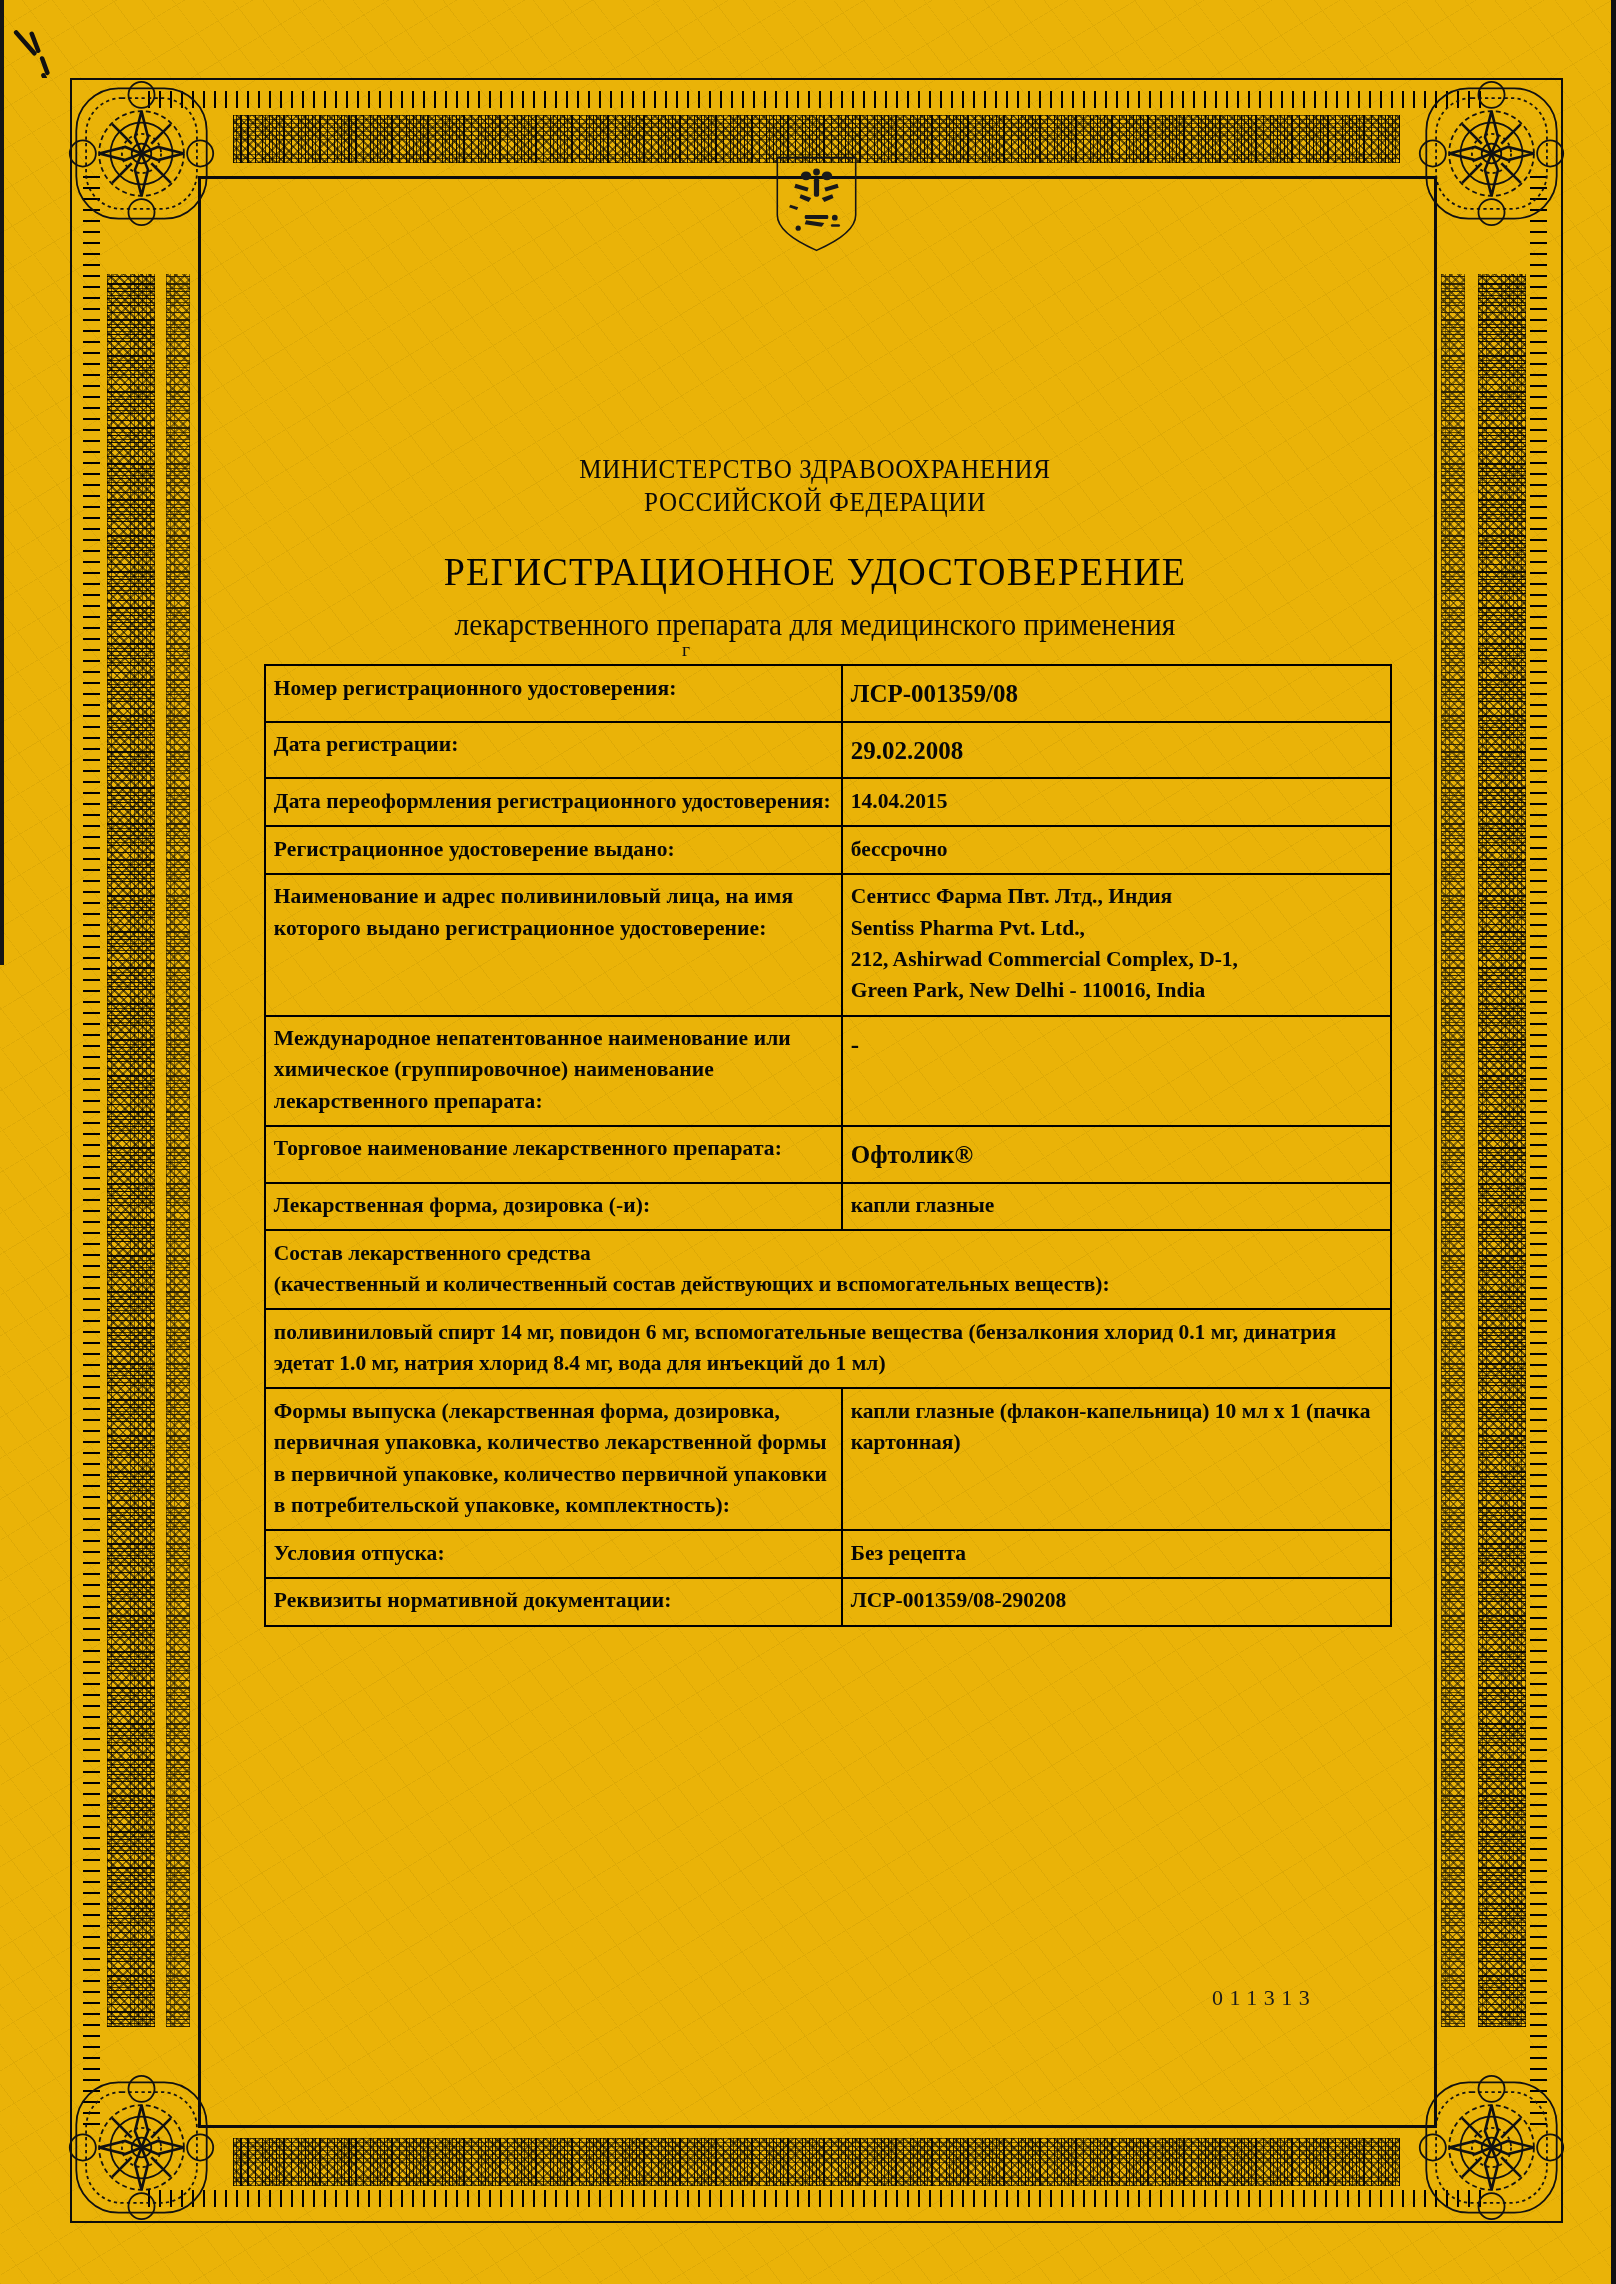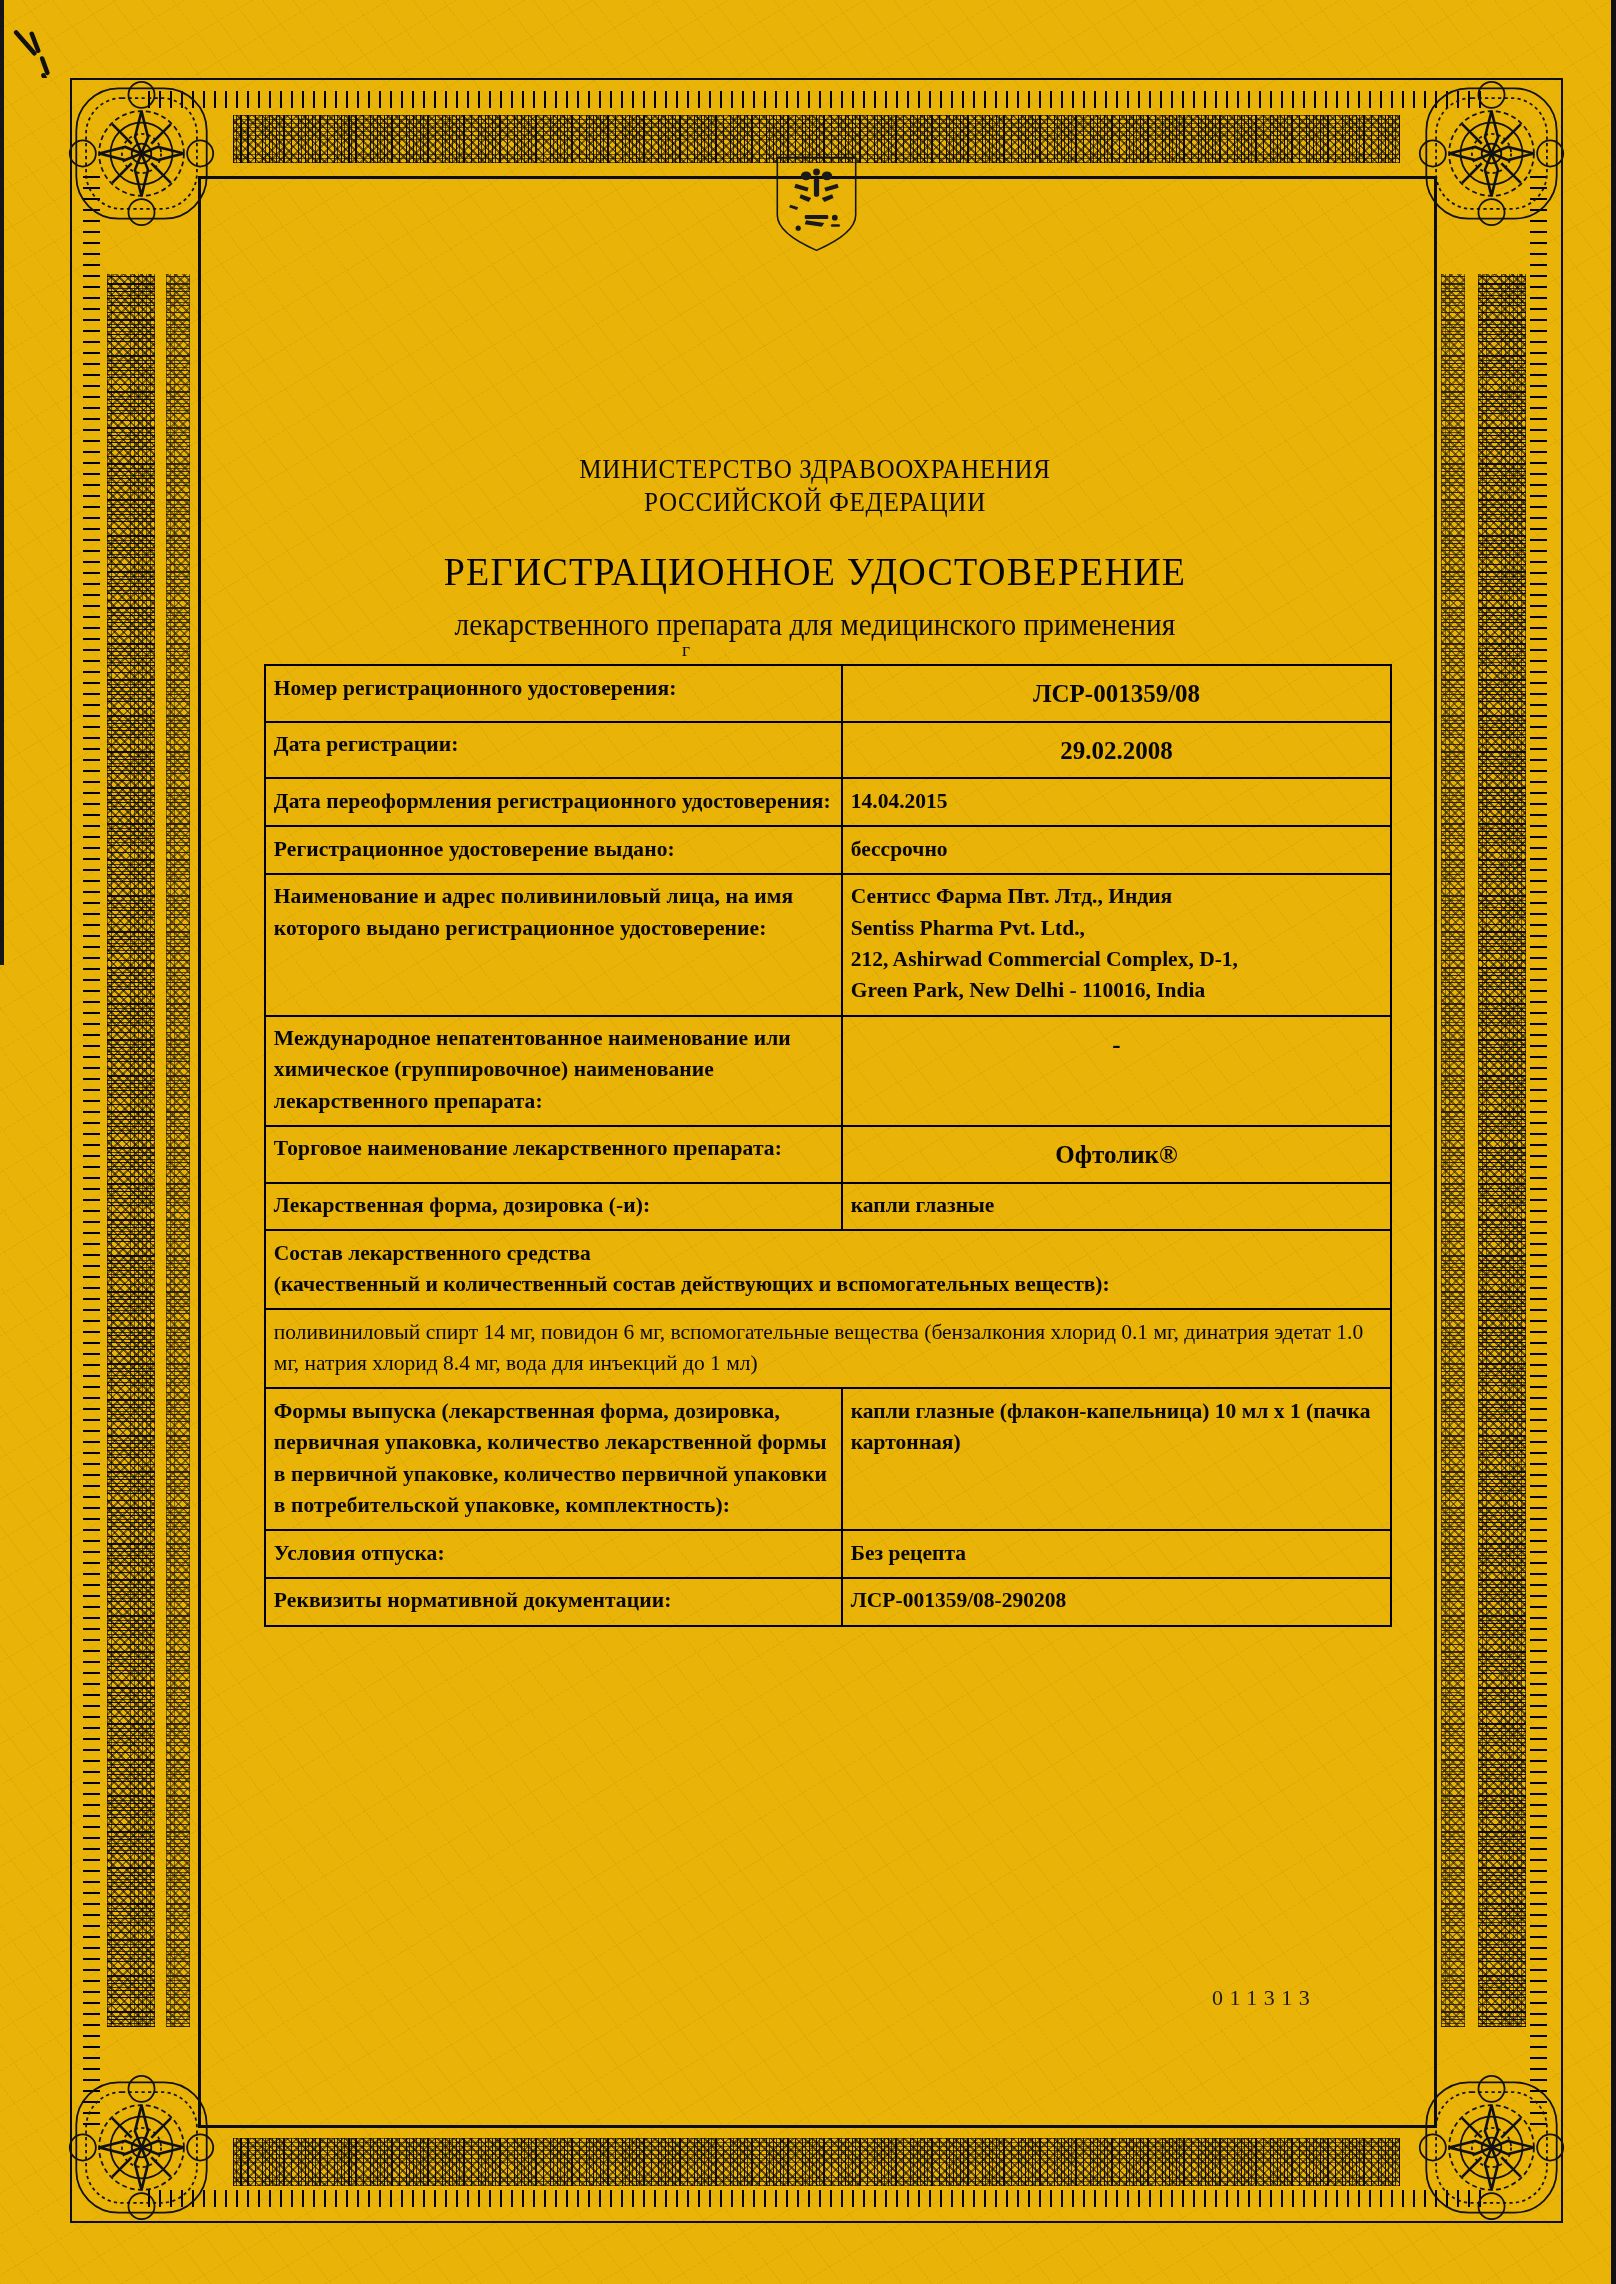--- a/index.html
+++ b/index.html
@@ -186,23 +186,23 @@
     color: #070707;
   }
   .col-label { width: 577px; font-weight: bold; transform: none; }
   .col-value { width: 549px; }
 
   td.lbl {
     font-weight: bold;
     letter-spacing: 0.1px;
   }
   td.val { font-weight: bold; }
-  td.val-center { text-align: center; font-weight: bold; font-size: 25px; padding-top: 10.4px;}
+  td.val-center { font-weight: bold; font-size: 25px; padding-top: 10.4px;}
   td.full-wide { font-weight: bold; }
-  td.full-wide-val { font-weight: normal; }
+  td.full-wide-val { font-weight: bold; }
 
   .serial {
     position: absolute;
     left: 1212px; top: 1985px;
     font-size: 22px;
     letter-spacing: 6.5px;
     color: #1b1b1b;
     font-family: "Liberation Serif", "DejaVu Serif", serif;
   }
 

